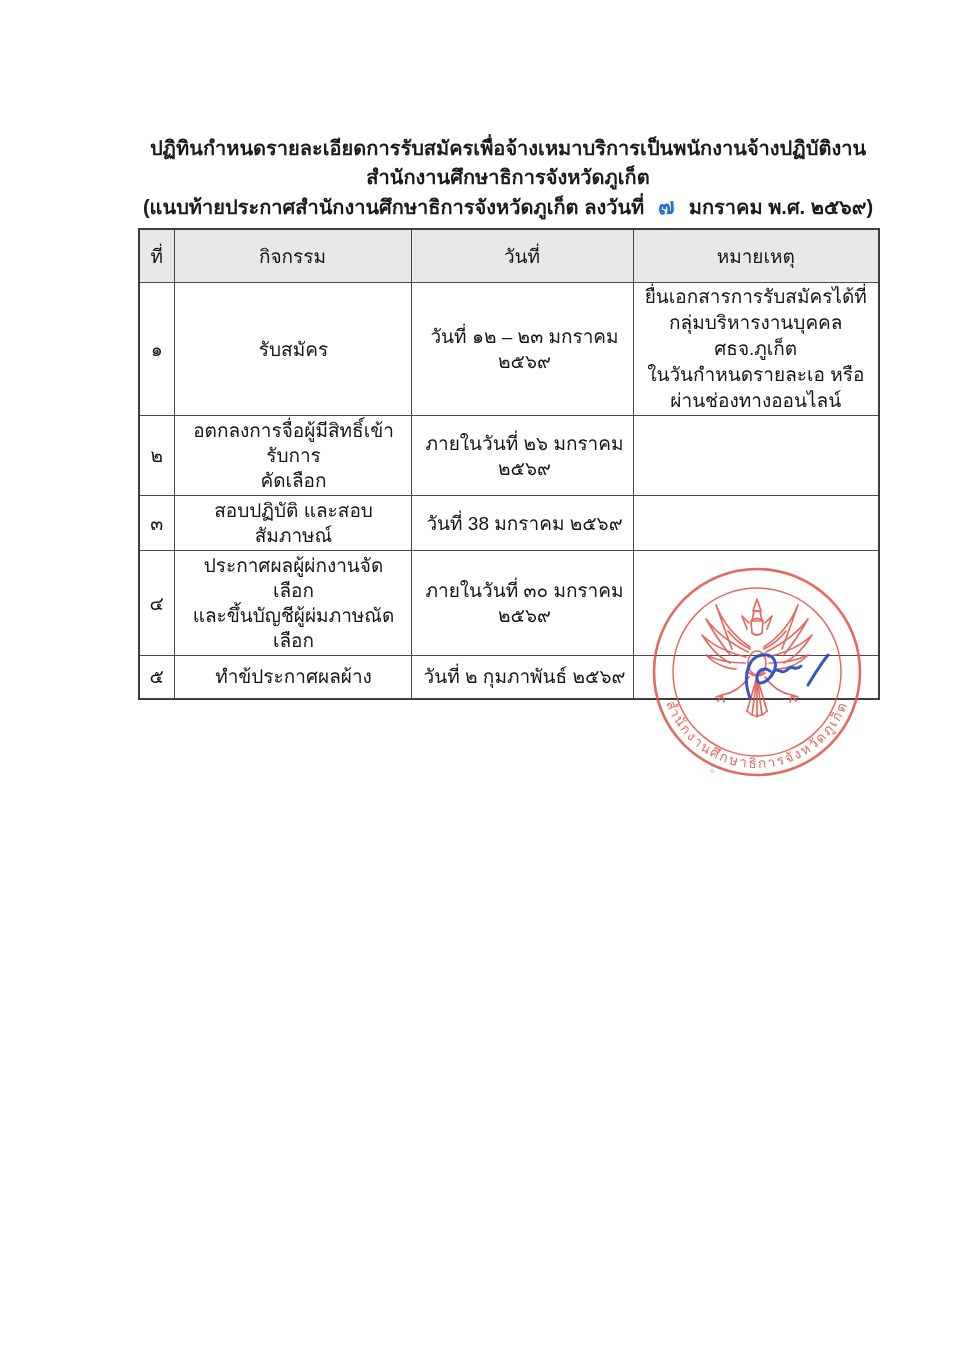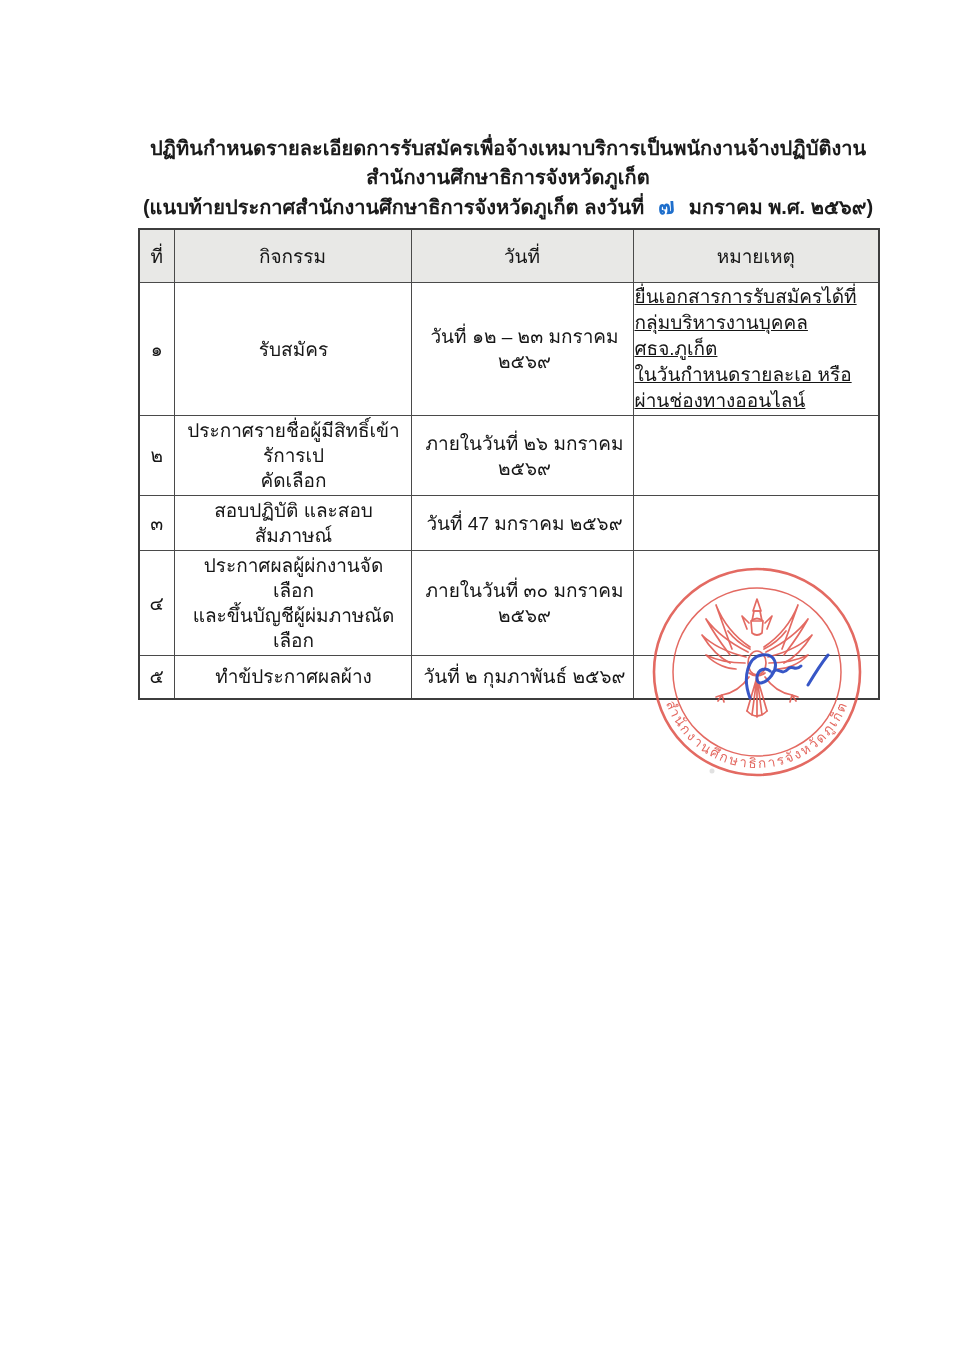--- a/index.html
+++ b/index.html
@@ -31,21 +31,21 @@
   table.schedule th, table.schedule td{
     border:1px solid #4a4a4a; vertical-align:middle; font-weight:normal;
   }
   table.schedule{border:2px solid #3d3d3d;}
   table.schedule thead th{
     background:#e8e8e6; text-align:center; height:50px;
   }
   td.no{text-align:center;}
   td.act{text-align:center; padding:2px 8px 2px 10px;}
   td.date{text-align:center;padding-left:6px;}
-  td.remark{line-height:26px;text-decoration:underline;}
+  td.remark{text-align:center; line-height:26px;}
   tr.r1{height:119px;} tr.r2{height:61px;} tr.r3{height:52px;}
   tr.r4{height:57px;} tr.r5{height:43px;}
   
   .stamp{
     position:absolute; left:650px; top:565px; width:214px; height:214px;
   }
   .stamp svg{display:block;}
 </style>
 </head>
 <body>
@@ -85,32 +85,32 @@
         <td class="remark">
           <div>ยื่นเอกสารการรับสมัครได้ที่</div>
           <div>กลุ่มบริหารงานบุคคล ศธจ.ภูเก็ต</div>
           <div>ในวันกำหนดรายละเอ หรือ</div>
           <div>ผ่านช่องทางออนไลน์</div>
         </td>
       </tr>
       <tr class="r2">
         <td class="no">๒</td>
         <td class="act">
-          <div>ประกาศรายชื่อผู้มีสิทธิ์เข้ารัการเป</div>
+          <div>อตกลงการจื่อผู้มีสิทธิ์เข้ารับการ</div>
           <div>คัดเลือก</div>
         </td>
         <td class="date">ภายในวันที่ ๒๖ มกราคม ๒๕๖๙</td>
         <td class="remark"></td>
       </tr>
       <tr class="r3">
         <td class="no">๓</td>
         <td class="act">
           <div>สอบปฏิบัติ และสอบสัมภาษณ์</div>
         </td>
-        <td class="date">วันที่ 47 มกราคม ๒๕๖๙</td>
+        <td class="date">วันที่ 38 มกราคม ๒๕๖๙</td>
         <td class="remark"></td>
       </tr>
       <tr class="r4">
         <td class="no">๔</td>
         <td class="act">
           <div>ประกาศผลผู้ผ่กงานจัดเลือก</div>
           <div>และขึ้นบัญชีผู้ผ่มภาษณัดเลือก</div>
         </td>
         <td class="date">ภายในวันที่ ๓๐ มกราคม ๒๕๖๙</td>
         <td class="remark"></td>

